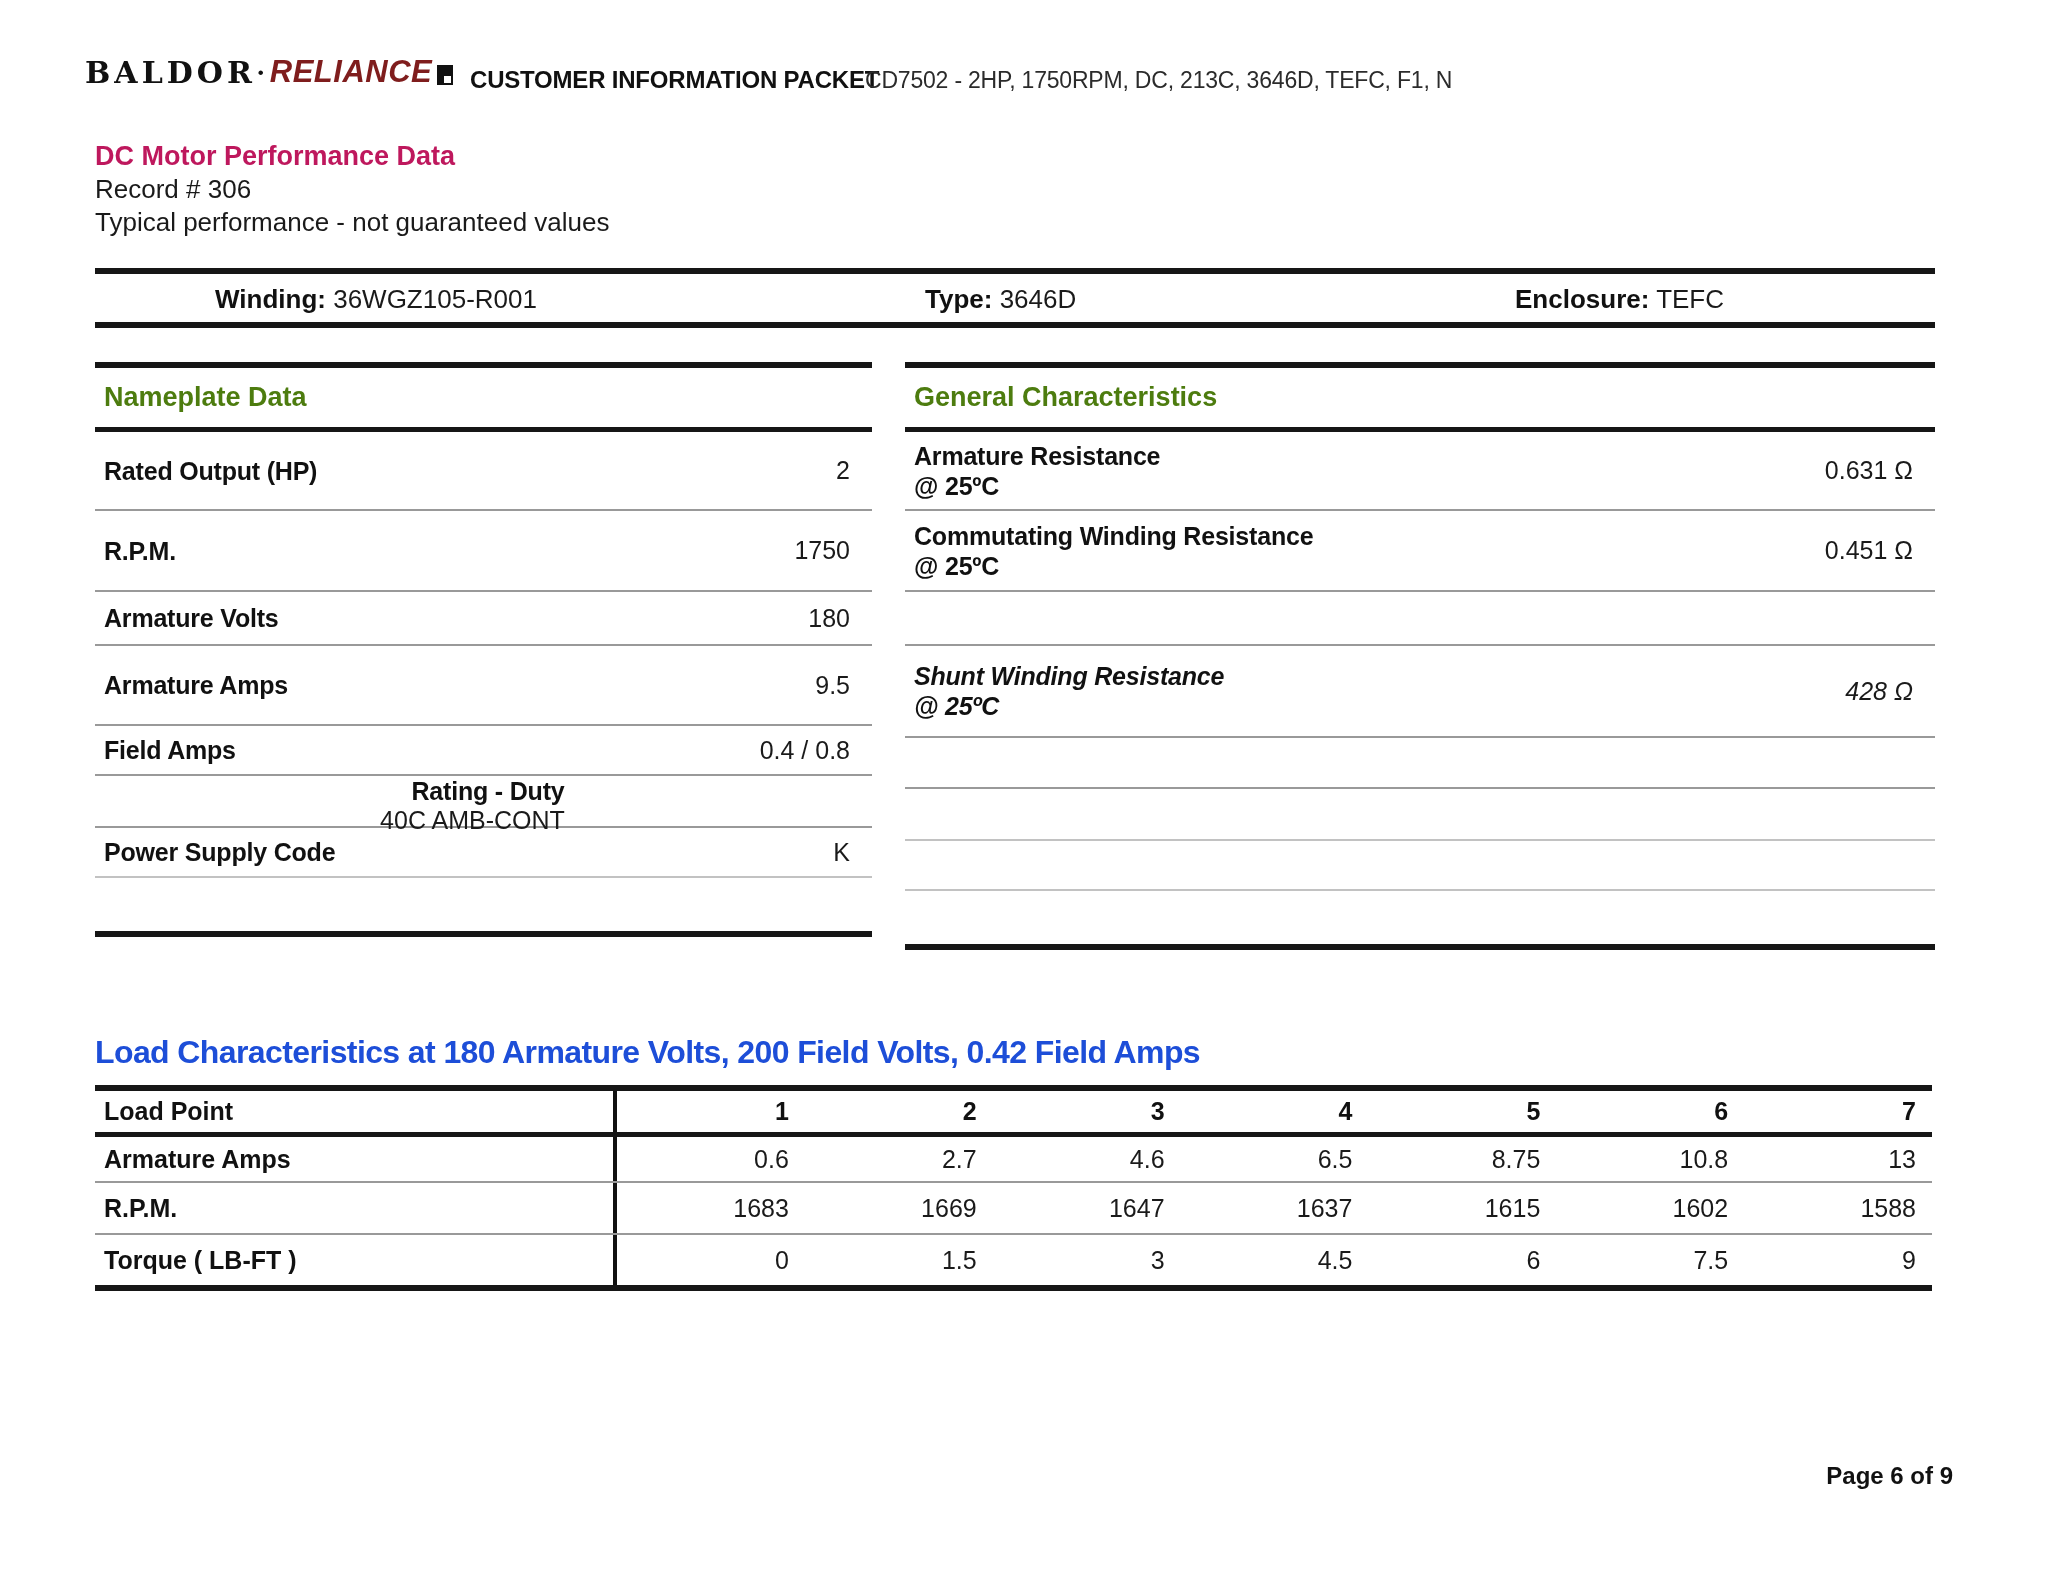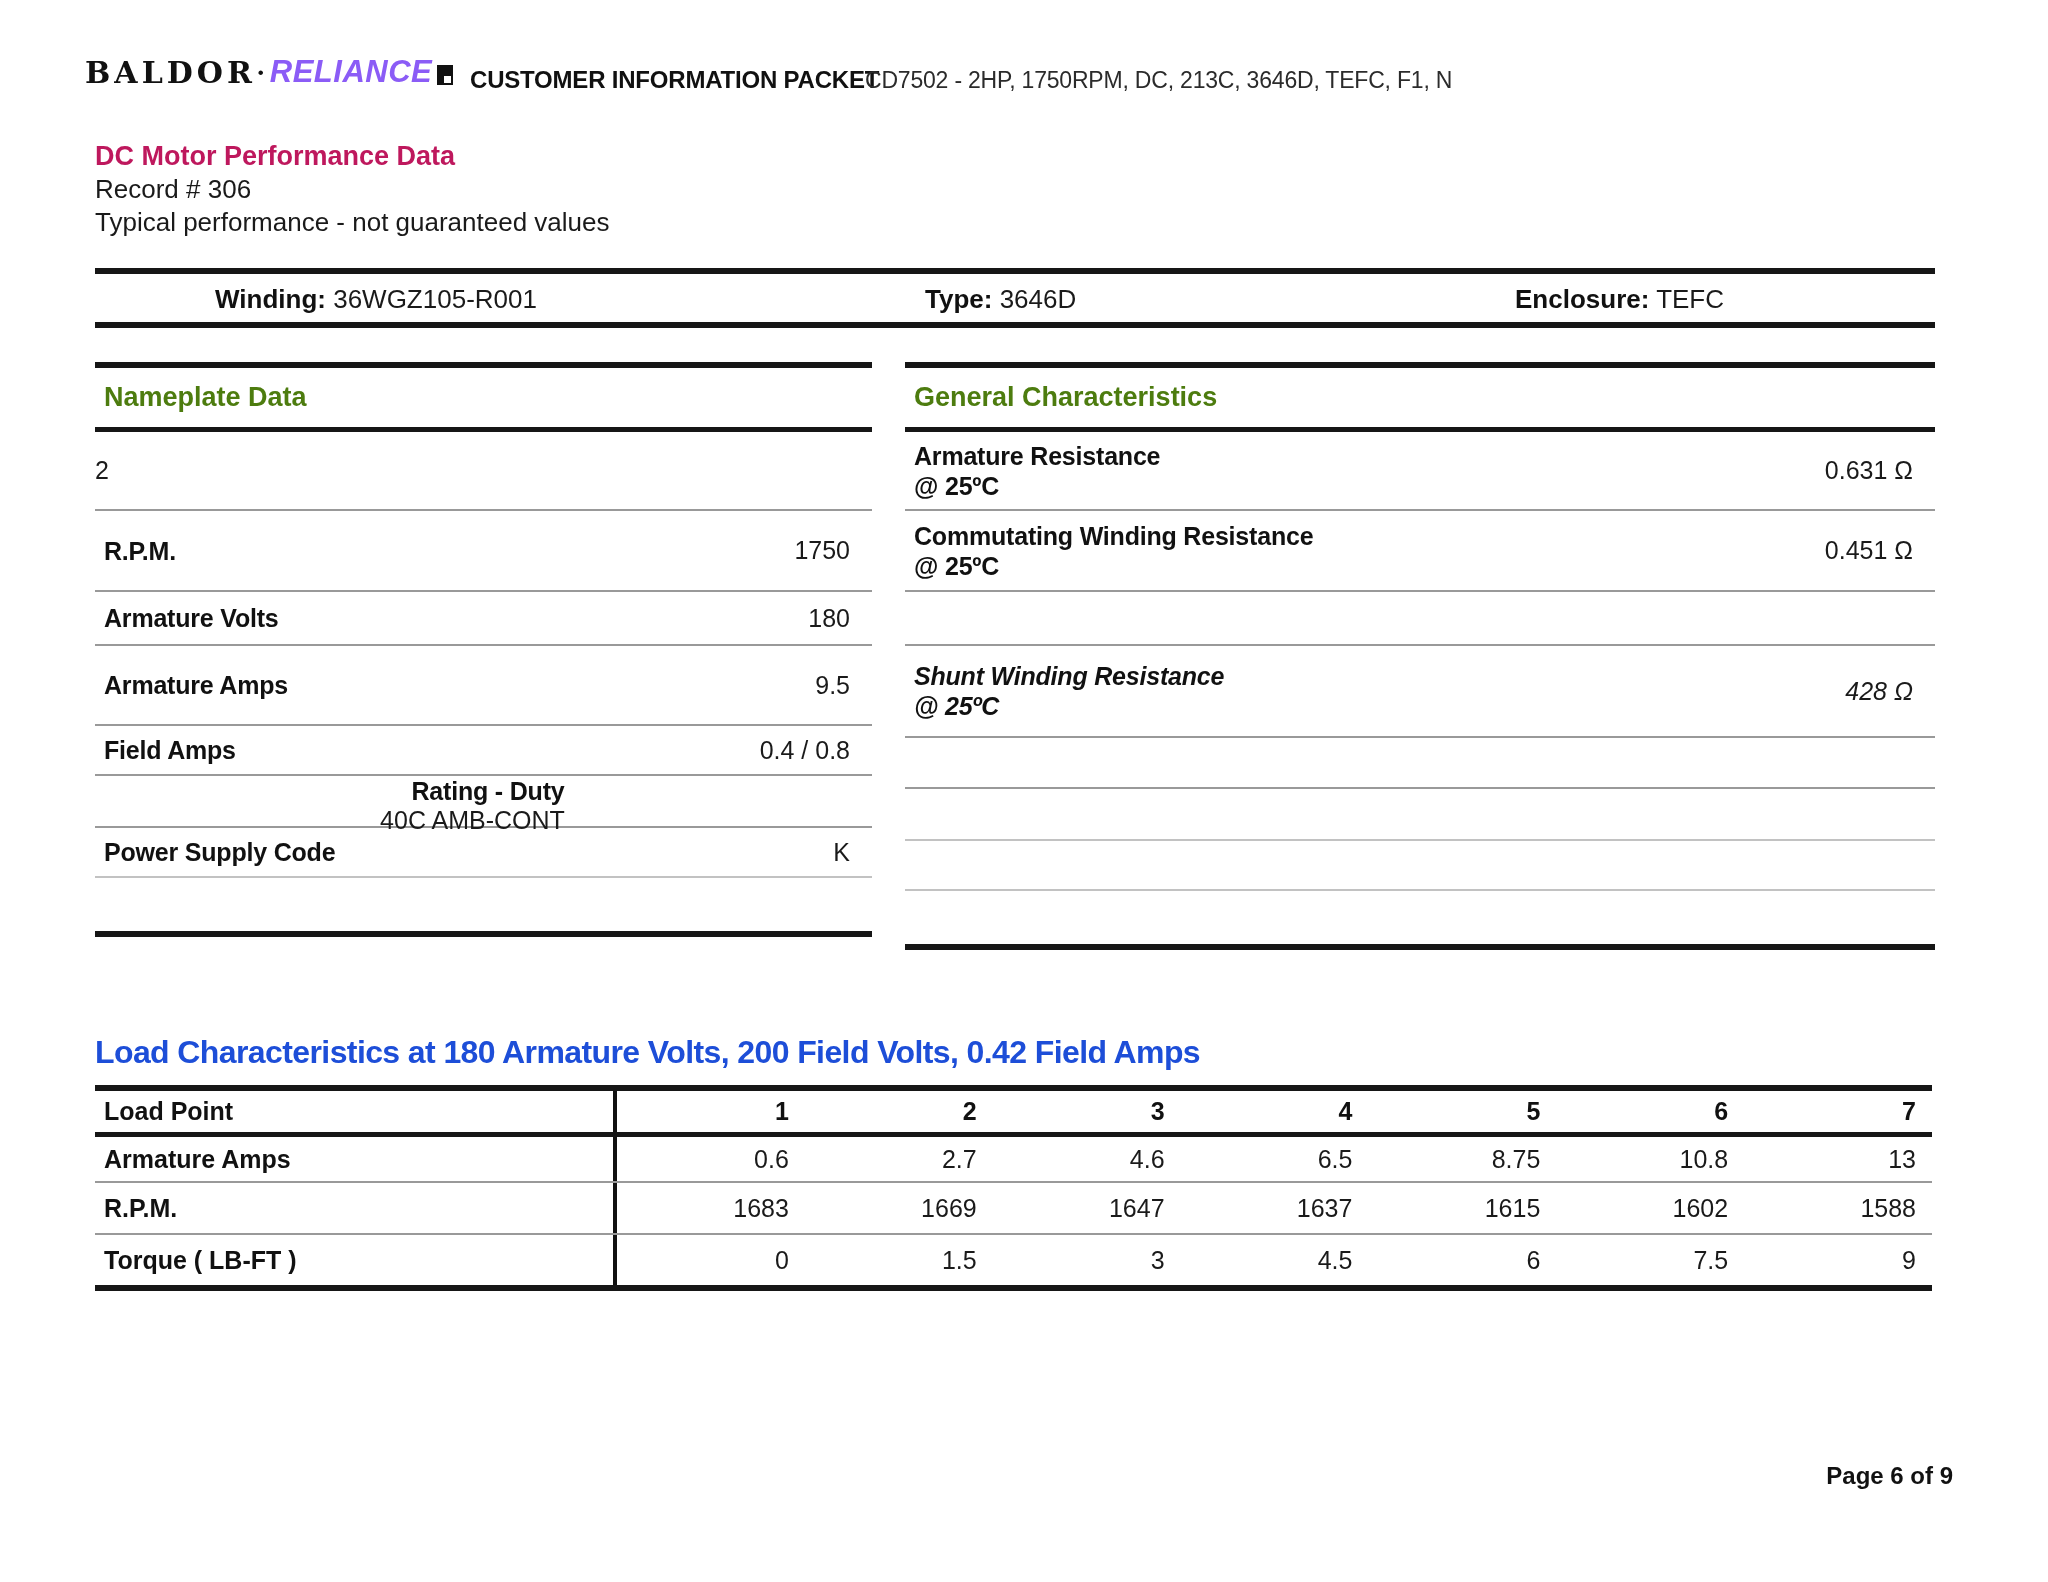--- a/index.html
+++ b/index.html
@@ -3,21 +3,21 @@
 <meta charset="utf-8">
 <style>
   html,body{margin:0;padding:0;background:#e8e8e8;}
   .page{position:relative;width:2048px;height:1582px;background:#ffffff;
         font-family:"Liberation Sans", sans-serif;color:#1a1a1a;overflow:hidden;margin:0 auto;}
 
   
   .logo{position:absolute;left:85px;top:54px;display:flex;align-items:center;white-space:nowrap;}
   .logo-baldor{font-family:"DejaVu Serif", serif;font-weight:bold;font-size:30px;letter-spacing:4px;color:#111;}
   .logo-dot{font-size:17px;margin:0 6px 0 2px;color:#111;position:relative;top:1px;}
-  .logo-reliance{font-weight:bold;font-style:italic;font-size:31px;letter-spacing:.5px;color:#8b5cf6;}
+  .logo-reliance{font-weight:bold;font-style:italic;font-size:31px;letter-spacing:.5px;color:#7f1d1d;}
   .logo-mark{display:inline-block;width:16px;height:20px;background:#111;margin-left:5px;position:relative;top:3px;}
   .logo-mark::after{content:'';position:absolute;right:2px;bottom:2px;width:7px;height:7px;background:#fff;}
   .packet-title{position:absolute;left:470px;top:66px;font-weight:bold;font-size:24px;letter-spacing:-.2px;color:#111;}
   .product-line{position:absolute;left:865px;top:67px;font-size:23px;letter-spacing:-.2px;color:#2b2b2b;}
 
   
   .title-block{position:absolute;left:95px;top:140px;line-height:33px;}
   .doc-title{font-weight:bold;font-size:27px;color:#be185d;}
   .doc-record,.doc-note{font-size:26px;}
 
@@ -96,20 +96,23 @@
     </div>
     <div class="rule-heavy"></div>
   </div>
 
   <div class="side-table nameplate-table">
     <div class="rule-heavy"></div>
     <div class="thead">Nameplate Data</div>
     <div class="thead-line"></div>
     <div id="nameplate-rows">
         <div class="trow" style="height: 79px;">
+          <div class="tlabel">
+            <div>Rated Output (HP)</div>
+          </div>
           <div class="tvalue">2</div>
         </div>
         <div class="trow" style="height: 81px;">
           <div class="tlabel">
             <div>R.P.M.</div>
           </div>
           <div class="tvalue">1750</div>
         </div>
         <div class="trow" style="height: 54px;">
           <div class="tlabel">

